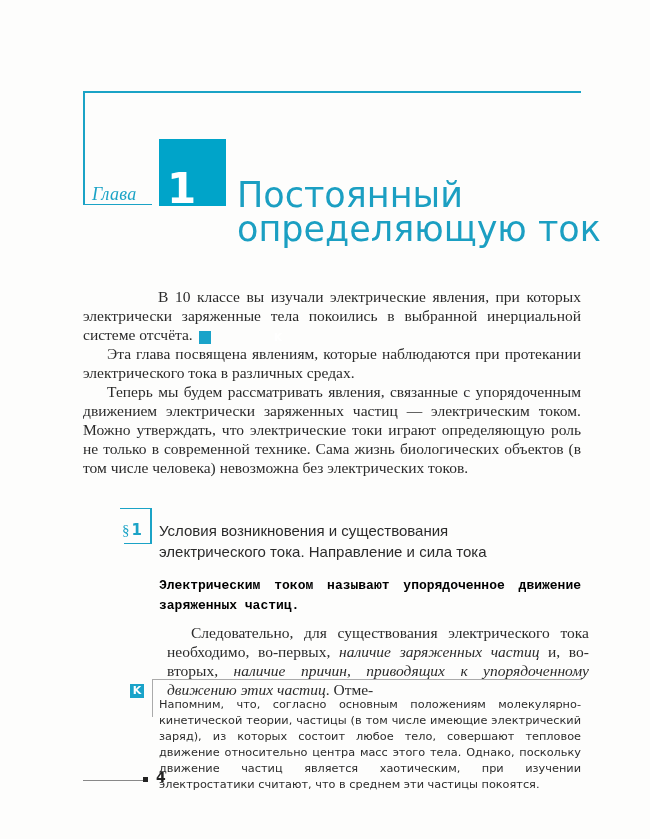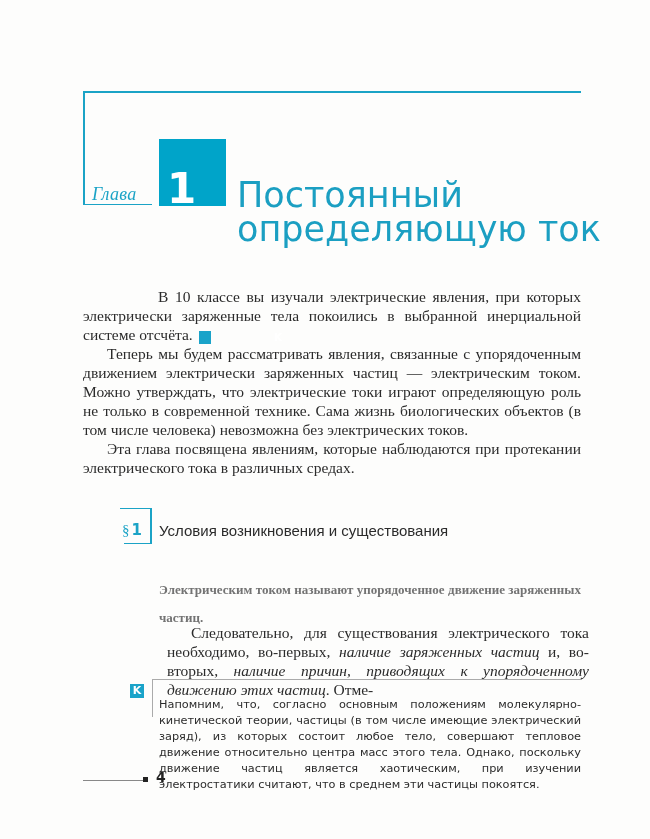--- a/index.html
+++ b/index.html
@@ -50,22 +50,22 @@
       left: 122px; top: 521px; font-size: 15px; color: #1ba3c6; white-space: nowrap;
     }
     .sec-mark .sym { font-family: "Liberation Serif", serif; }
     .sec-mark .num { font-family: "DejaVu Sans", sans-serif; font-weight: bold; margin-left: 2px; }
     .sec-title {
       left: 159px; top: 520px; font-family: Liberation Sans, sans-serif; font-size: 15px;
       line-height: 21px; color: #2b2b2b; margin: 0; font-weight: normal; width: 420px;
     }
 
     .definition {
-      left: 159px; top: 576px; width: 422px; font-family: Liberation Serif, serif;
-      font-weight: bold; font-size: 13px; line-height: 28px; text-align: justify; color: #737373; margin: 0;
+      left: 159px; top: 576px; width: 422px; font-family: Liberation Mono, monospace;
+      font-weight: bold; font-size: 13px; line-height: 20px; text-align: justify; color: #000000; margin: 0;
     }
     .cont-text {
       left: 159px; top: 615px; width: 422px; font-family: "Liberation Serif", serif;
       font-size: 15.5px; line-height: 19px; text-align: justify; margin: 8px; text-indent: 0;
     }
     .cont-text em { font-style: italic; }
 
     
     .note-k {
       left: 130px; top: 684px; width: 14px; height: 14px; background: #1aa3c9; color: #fff;
@@ -97,32 +97,33 @@
 <div class="abs chapter-box">
   <span class="chapter-num">1</span>
 </div>
 <h1 class="abs chapter-title">
   <span>Постоянный</span><br>
   <span>определяющую ток</span>
 </h1>
 
 <div class="abs body-text" style="top:287px;">
   <p class="first"><span>В 10 классе вы изучали электрические явления, при которых электрически заряженные тела покоились в выбранной инерциальной системе отсчёта.</span> <span class="k-icon">K</span></p>
+  <p>Эта глава посвящена явлениям, которые наблюдаются при протекании электрического тока в различных средах.</p>
   <p>Теперь мы будем рассматривать явления, связанные с упорядоченным движением электрически заряженных частиц — электрическим током. Можно утверждать, что электрические токи играют определяющую роль не только в современной технике. Сама жизнь биологических объектов (в том числе человека) невозможна без электрических токов.</p>
-  <p>Эта глава посвящена явлениям, которые наблюдаются при протекании электрического тока в различных средах.</p>
 </div>
 
 <div class="abs sec-box-top"></div>
 <div class="abs sec-box-right"></div>
 <div class="abs sec-box-bottom"></div>
 <div class="abs sec-mark">
   <span class="sym">§</span><span class="num">1</span>
 </div>
 <h2 class="abs sec-title">
   <span>Условия возникновения и существования</span><br>
+  <span>электрического тока. Направление и сила тока</span>
 </h2>
 
 <p class="abs definition">Электрическим током называют упорядоченное движение заряженных частиц.</p>
 
 <p class="abs cont-text"><span style="padding-left:24px">Следовательно, для существования электрического тока необходимо, во-первых, </span><em>наличие заряженных частиц</em><span> и, во-вторых, </span><em>наличие причин, приводящих к упорядоченному движению этих частиц</em><span>. Отме-</span></p>
 
 <div class="abs note-k">K</div>
 <div class="abs note-top"></div>
 <div class="abs note-left"></div>
 <p class="abs note-text">Напомним, что, согласно основным положениям молекулярно-кинетической теории, частицы (в том числе имеющие электрический заряд), из которых состоит любое тело, совершают тепловое движение относительно центра масс этого тела. Однако, поскольку движение частиц является хаотическим, при изучении электростатики считают, что в среднем эти частицы покоятся.</p>

